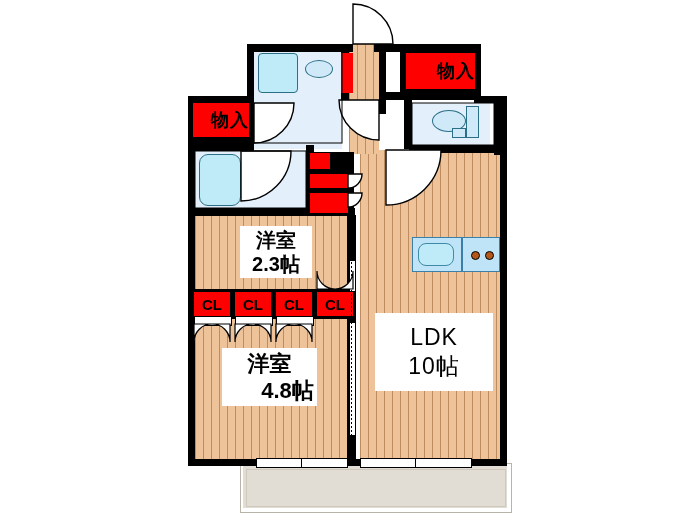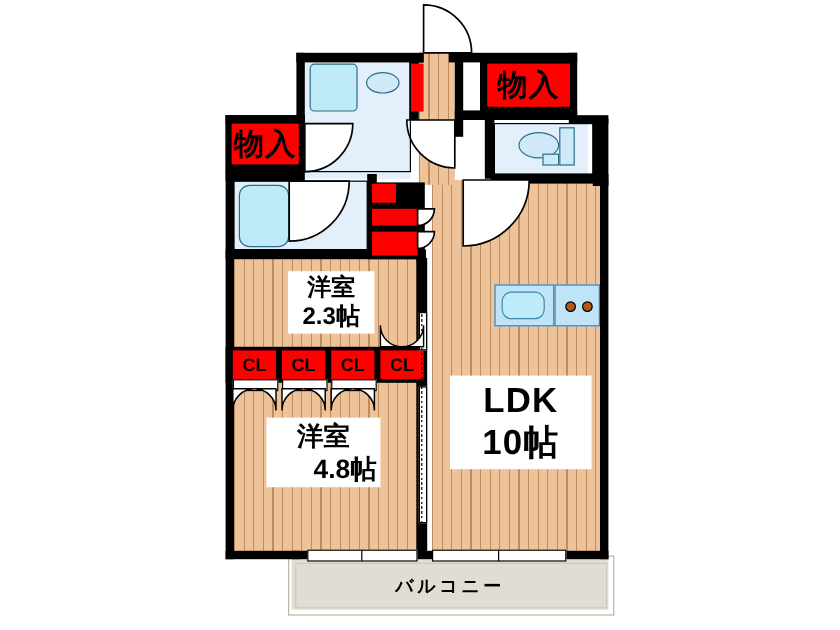--- a/index.html
+++ b/index.html
@@ -35,25 +35,25 @@
     color:#000;
     white-space:nowrap;
   }
   .lbl-red{
     background:#ff0000;color:#000;
     font-weight:bold;
   }
   .lbl-white{background:#fff;}
   .lbl-plain{background:transparent;}
 
-  .mononyu{font-size:25px;font-weight:700;letter-spacing:1px;}
+  .mononyu{font-size:18px;font-weight:700;letter-spacing:1px;justify-content:flex-end;}
   .cl{font-size:15px;font-weight:700;letter-spacing:0px;}
   .roomname{font-size:20px;font-weight:700;text-align:center;}
   .roomname .l2{display:block;}
-  .ldk{font-size:29px;font-weight:700;letter-spacing:1px;}
+  .ldk{font-size:23px;font-weight:400;letter-spacing:1px;}
   .balcony-txt{font-size:15px;font-weight:700;letter-spacing:3px;}
 
   
   .fixture{position:absolute;box-sizing:border-box;}
   .tub{
     background:#bfeaf8;border:1.5px solid #2a6f86;border-radius:9px;
   }
   .sink-sq{background:#bfeaf8;border:1.5px solid #2a6f86;border-radius:4px;}
   .basin-oval{background:#cfe9f8;border:1.5px solid #2a6f86;border-radius:50%;}
   .kitchen-pan{background:#bfe3f7;border:1px solid #3b7fa8;}
@@ -77,23 +77,20 @@
   .win{position:absolute;background:#fff;border:1px solid #000;}
 </style>
 </head>
 <body>
 
 <div id="plan">
 
   <div class="floor-balcony" style="left:243px;top:466px;width:264px;height:42px;"></div>
   <div class="balcony-border" style="left:240px;top:463px;width:270px;height:48px;"></div>
   <div class="balcony-border" style="left:246px;top:469px;width:258px;height:36px;border-color:#cfc9bd;"></div>
-  <div class="lbl lbl-plain balcony-txt" style="left:300px;top:478px;width:150px;height:20px;">
-    <span>バルコニー</span>
-  </div>
 
   <div class="floor-wood" style="left:360px;top:150px;width:140px;height:315px;"></div>
   <div class="floor-wood" style="left:360px;top:150px;width:120px;height:60px;"></div>
 
   <div class="floor-wood" style="left:349px;top:44px;width:30px;height:110px;"></div>
 
   <div class="floor-wood" style="left:195px;top:215px;width:160px;height:80px;"></div>
 
   <div class="floor-wood" style="left:195px;top:318px;width:160px;height:147px;"></div>
 

